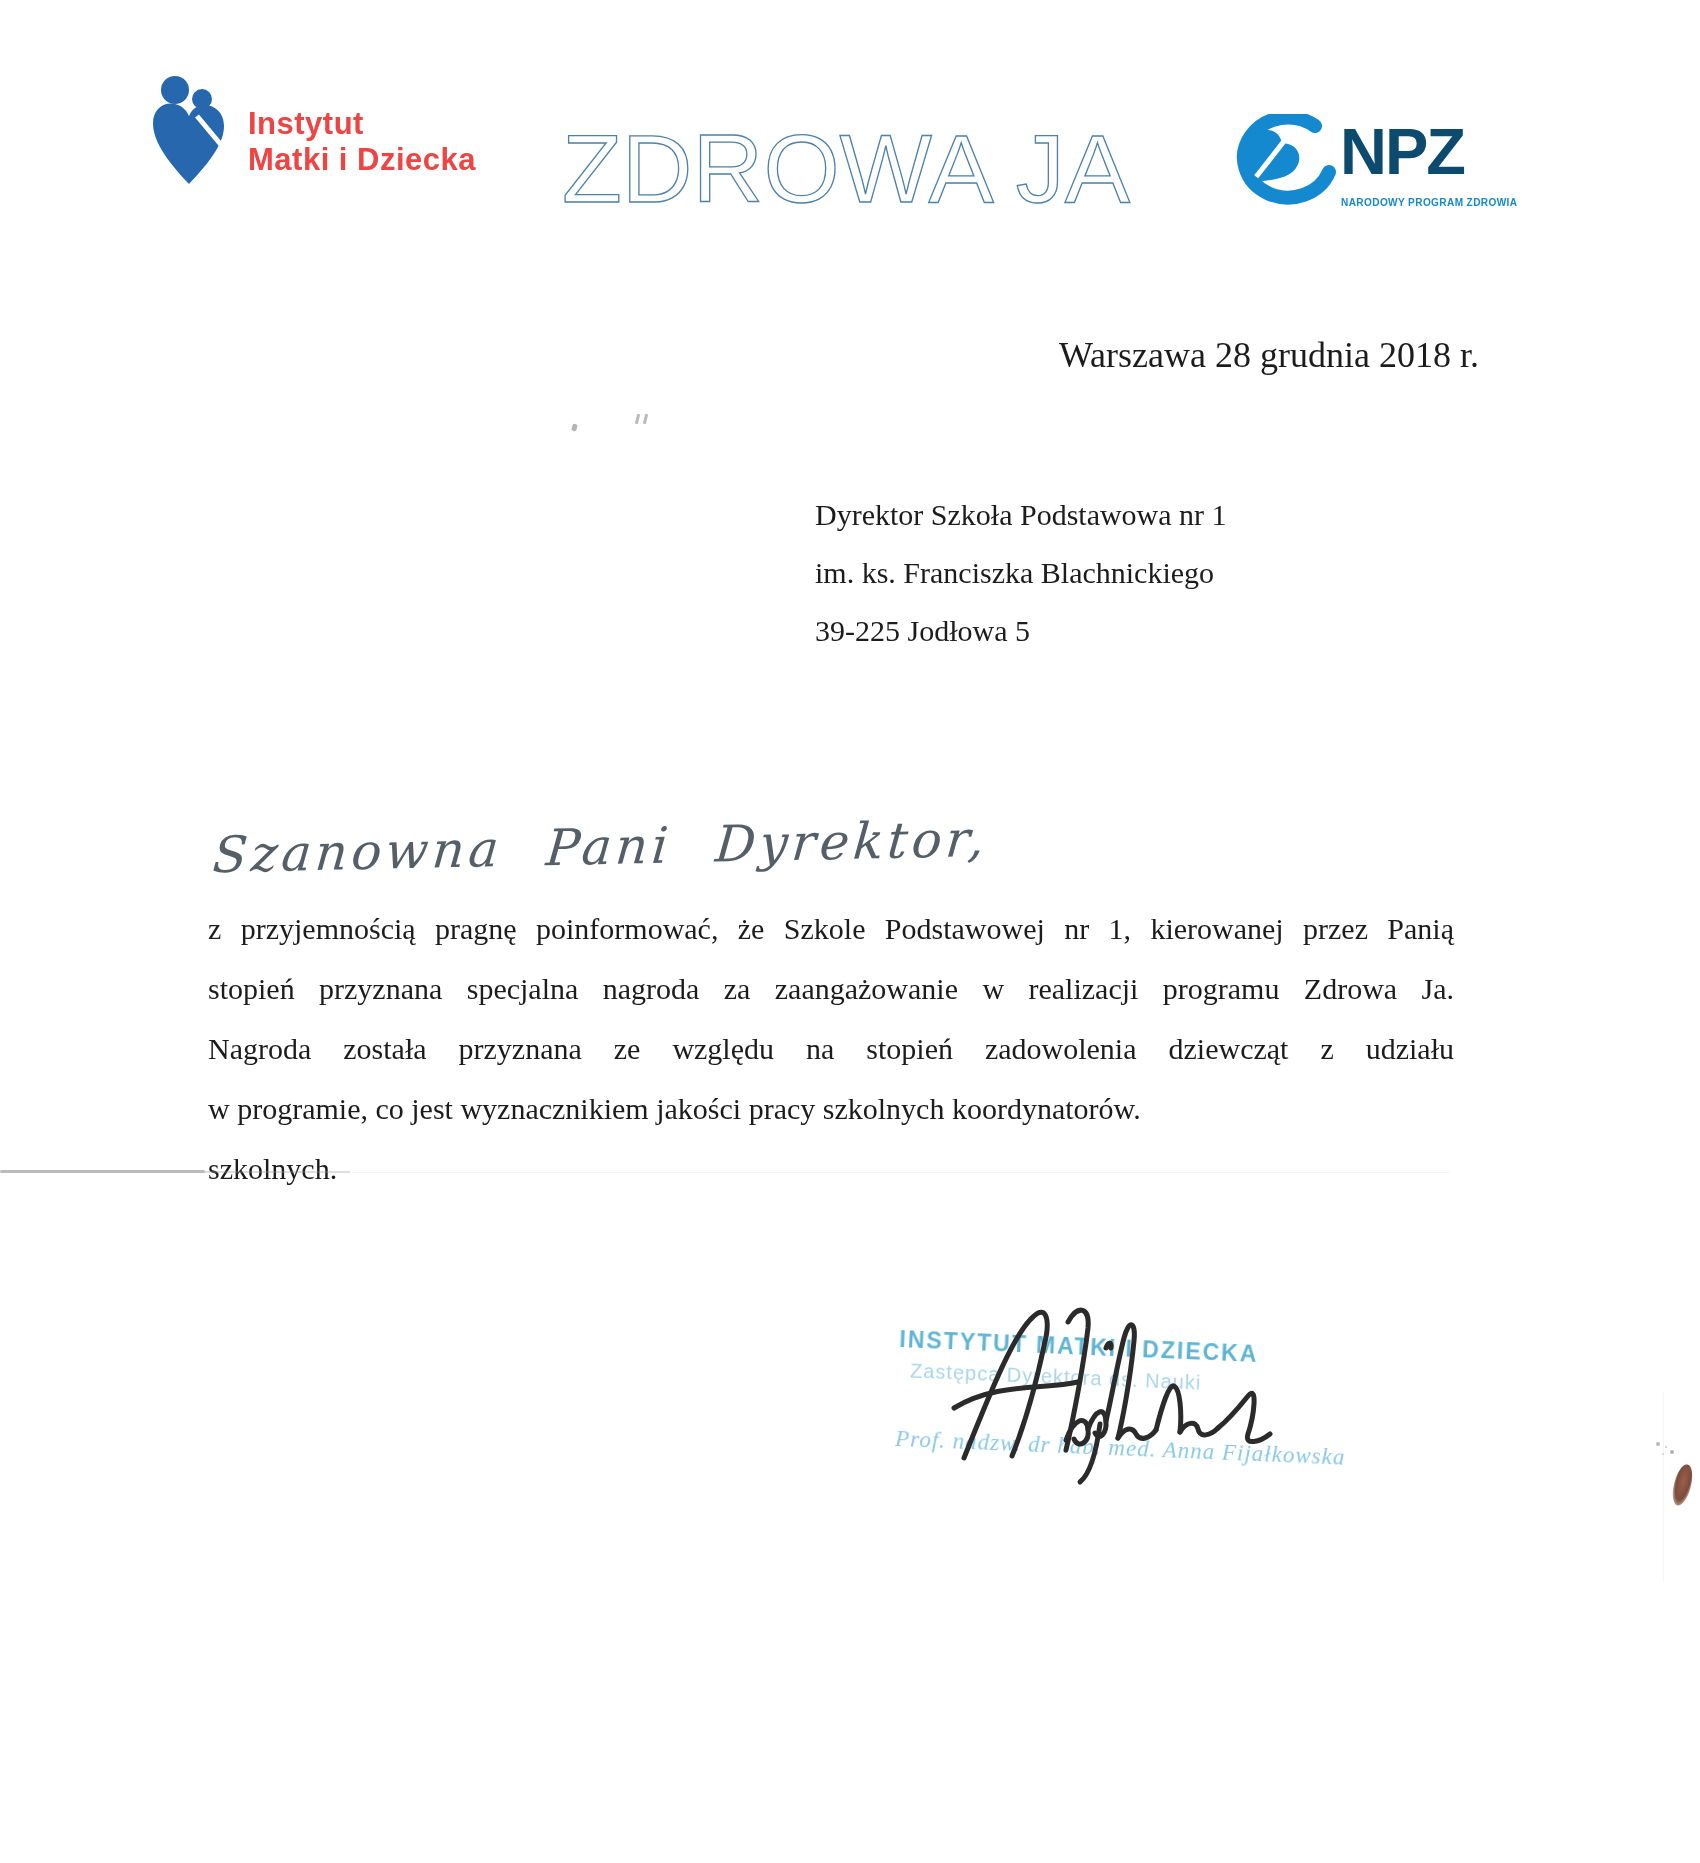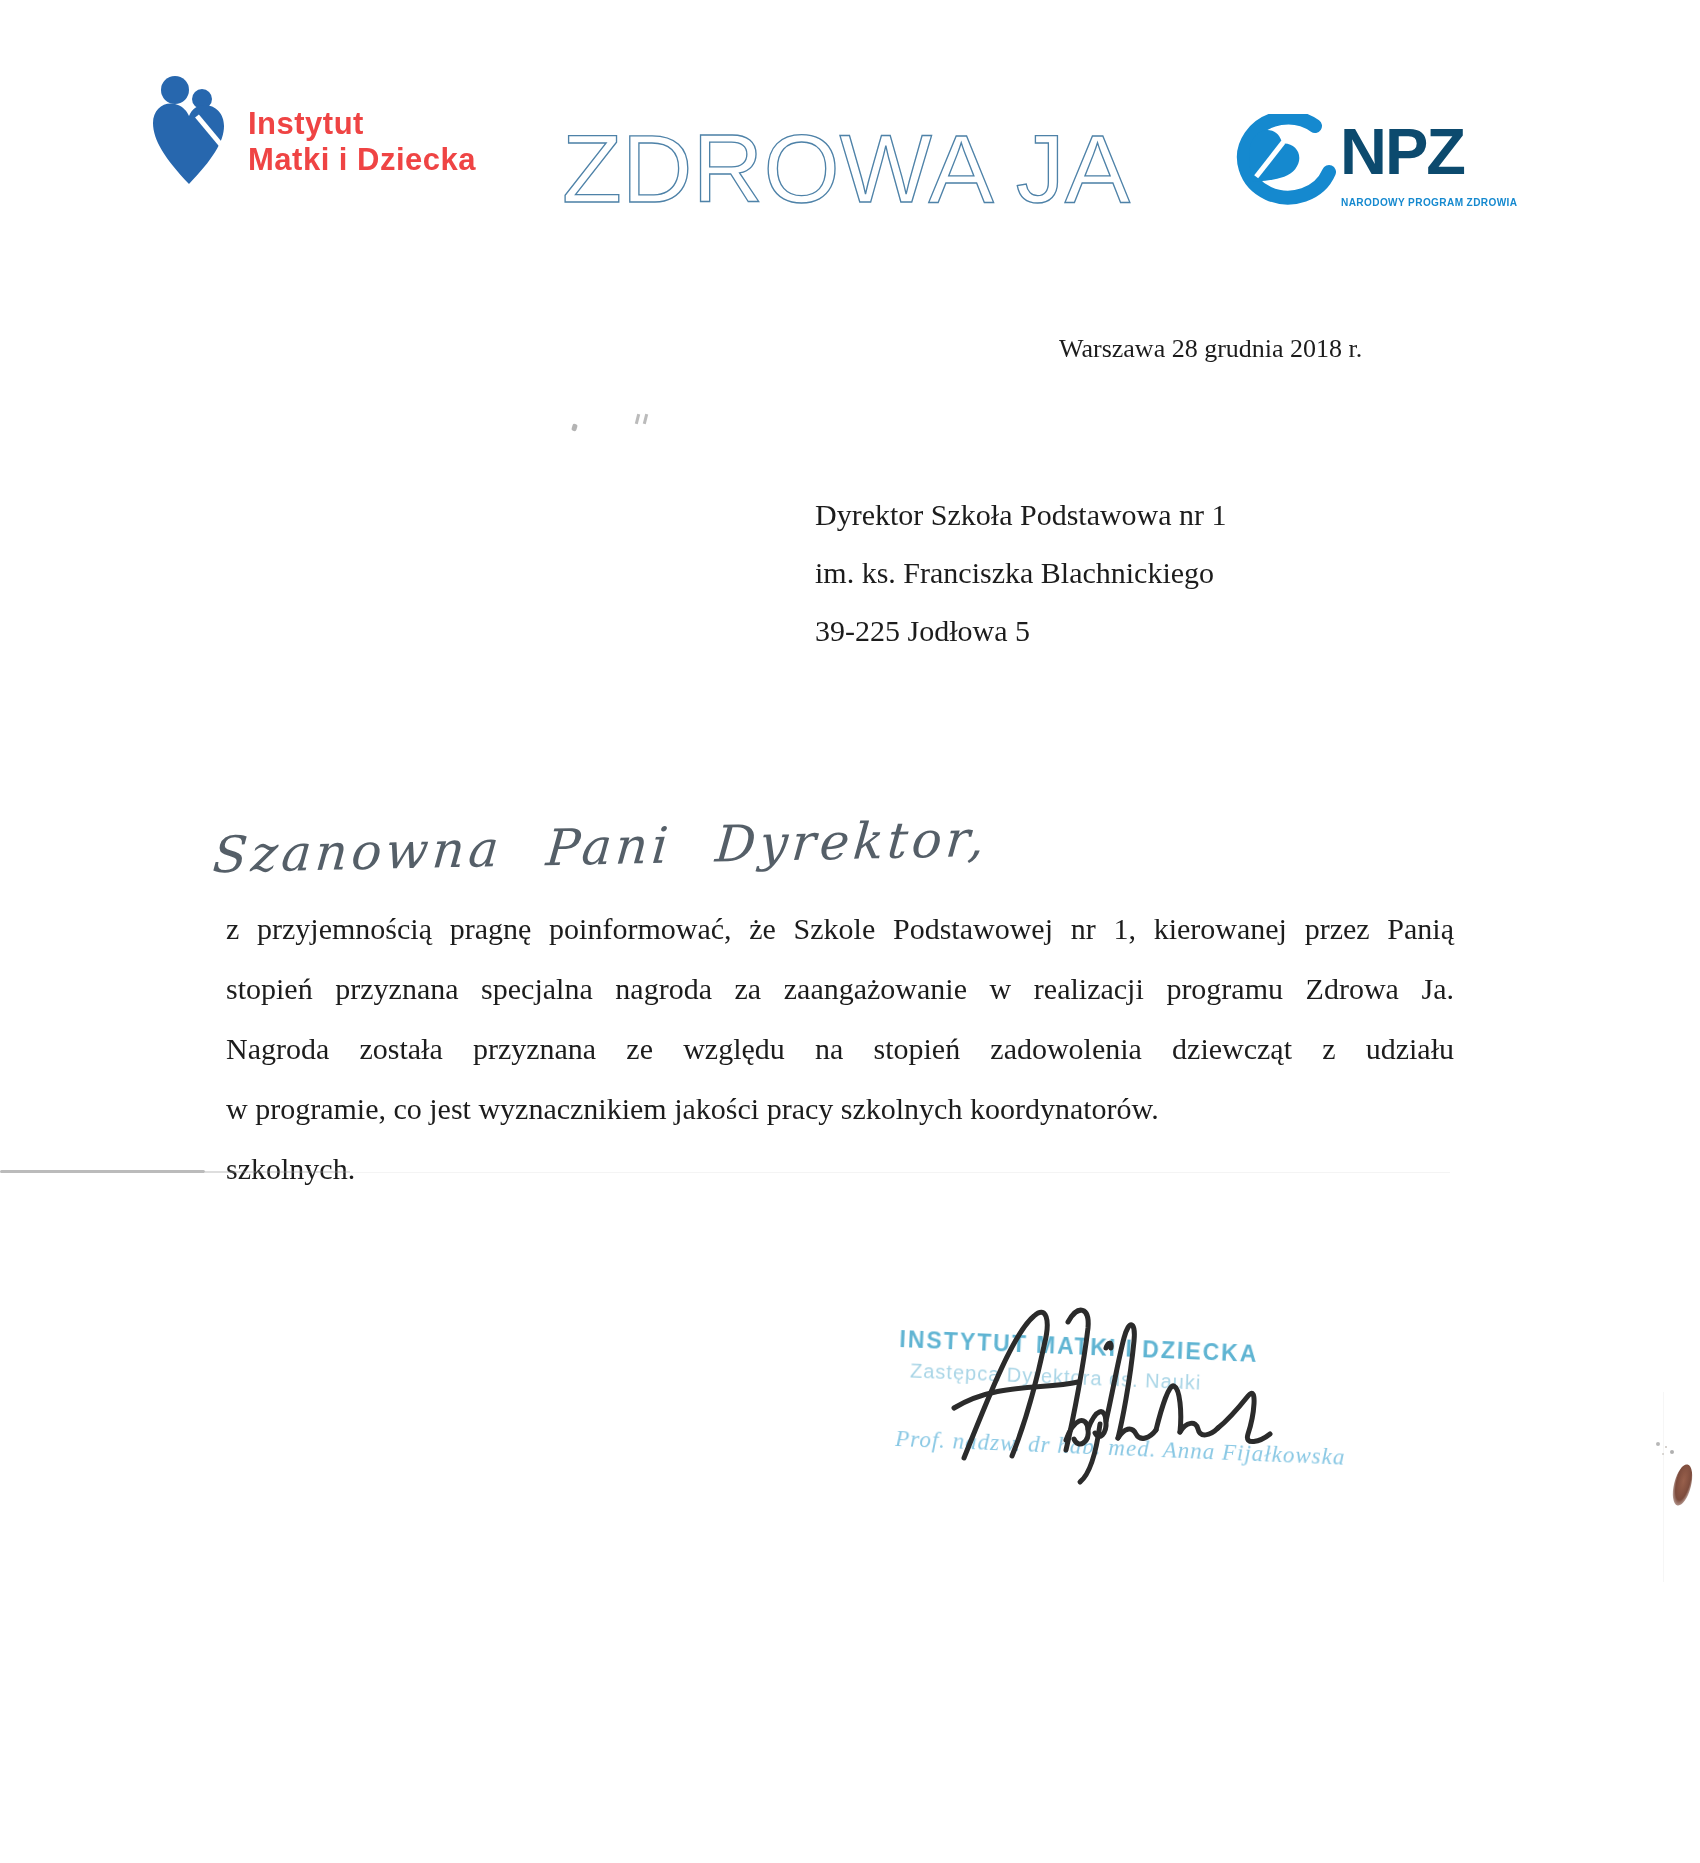--- a/index.html
+++ b/index.html
@@ -22,32 +22,32 @@
     font-size:65px;line-height:72px;color:#0c4a6e;letter-spacing:-2px;
   }
   .npz-subtitle{
     position:absolute;left:1341px;top:196px;width:180px;
     font-family:"Liberation Sans",sans-serif;font-weight:bold;
     font-size:10.5px;letter-spacing:.4px;color:#1589cf;white-space:nowrap;
     transform:scaleX(.96);transform-origin:left;
   }
   
   .dateline{
-    position:absolute;left:1059px;top:334px;font-size:26px;white-space:nowrap;
+    position:absolute;left:1059px;top:334px;font-size:36px;white-space:nowrap;
   }
   .recipient{position:absolute;left:815px;top:498px;font-size:30px;}
   .recipient .line{height:58px;white-space:nowrap;}
   .greeting{
     position:absolute;left:213px;top:818px;
     font-family:"DejaVu Serif",serif;font-style:italic;
     font-size:50px;color:#47525c;letter-spacing:4px;word-spacing:24px;
     transform:rotate(-1.2deg) skewX(-6deg);white-space:nowrap;opacity:.92;
   }
   .bodytext{position:absolute;left:208px;top:912px;width:1246px;font-size:30px;}
-  .bodytext .bline{height:60px;white-space:nowrap;margin-left:18px;}
+  .bodytext .bline{height:60px;white-space:nowrap;}
   .bodytext .just{text-align:justify;text-align-last:justify;white-space:normal;}
   .indent{padding-left:96px;}
   
   .stamp{
     position:absolute;left:900px;top:1326px;width:360px;
     transform:rotate(2.4deg);transform-origin:left top;z-index:1;
   }
   .stamp-l1{
     font-family:"Liberation Sans",sans-serif;font-weight:700;font-size:23px;
     letter-spacing:2px;color:#3da4c9;opacity:.82;white-space:nowrap;filter:blur(.3px);

